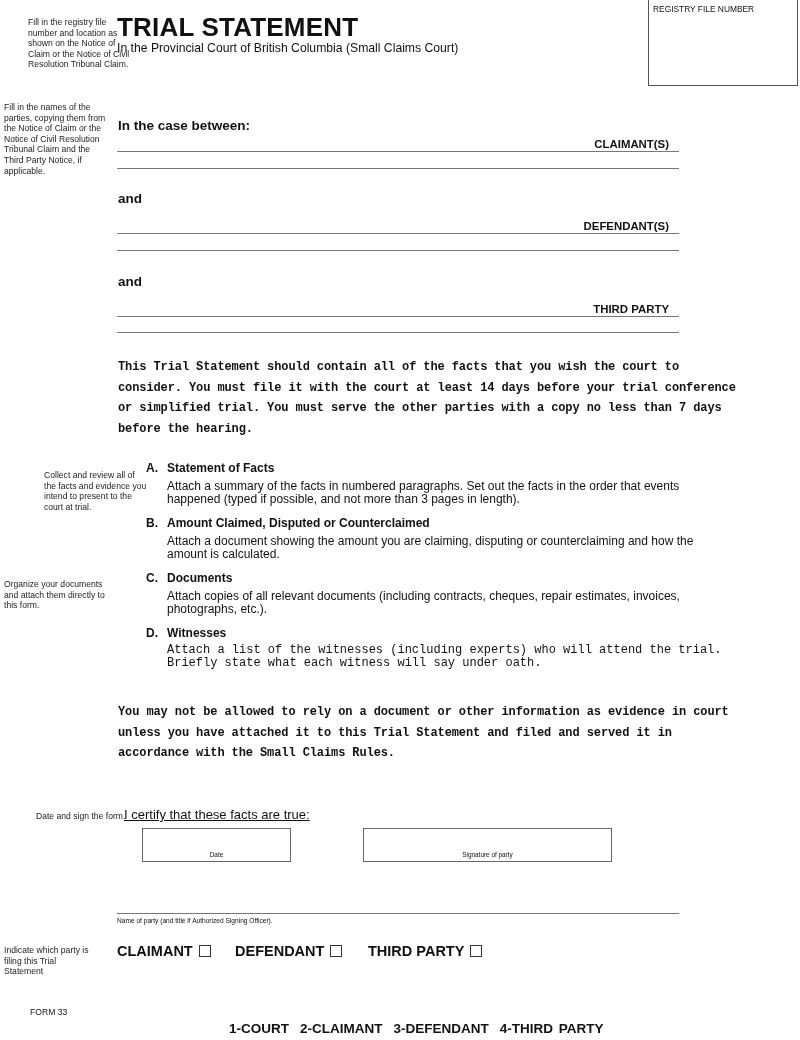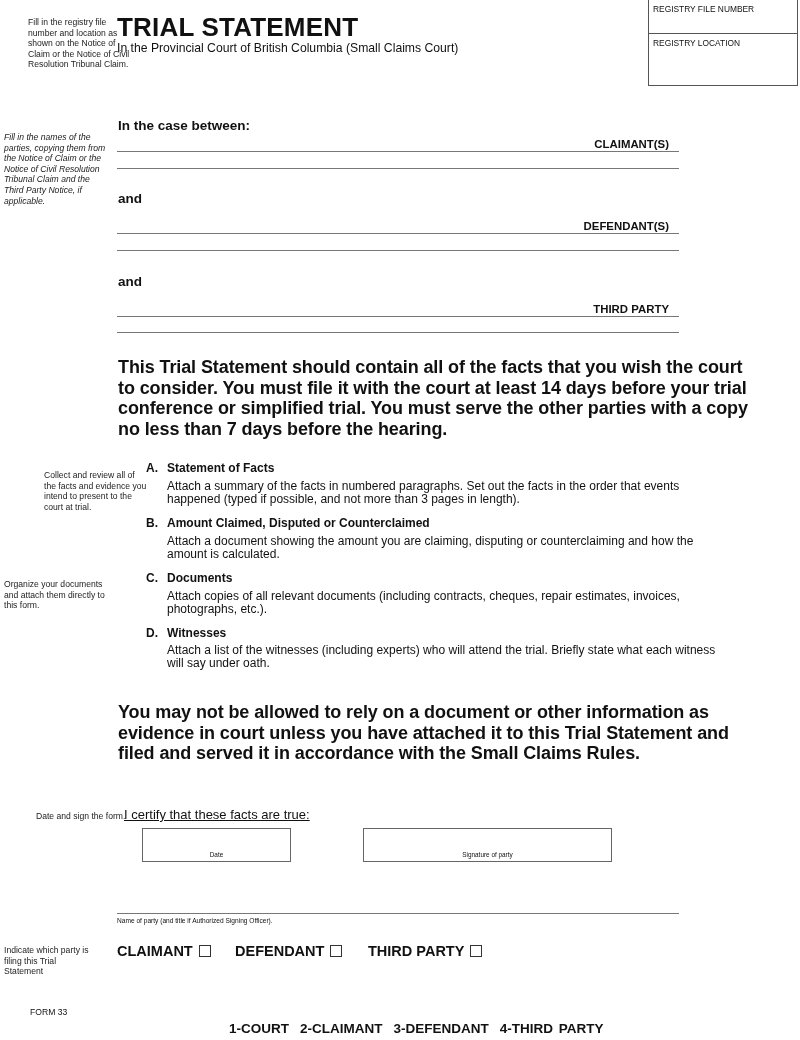--- a/index.html
+++ b/index.html
@@ -8,54 +8,51 @@
   .abs { position: absolute; }
   .side-note { position: absolute; left: 4px; width: 104px; font-size: 8.6px; line-height: 10.6px; color: #222; }
   .title { left: 117px; top: 13px; font-size: 26px; font-weight: bold; letter-spacing: 0.2px; line-height: 28px; }
   .subtitle { left: 117px; top: 41px; font-size: 12.2px; line-height: 14px; }
   .registry-box { left: 648px; top: 0px; width: 150px; height: 86px; border: 1px solid #555; border-top: none; box-sizing: border-box; }
   .registry-cell { height: 33px; box-sizing: border-box; font-size: 8.4px; padding: 4px 0 0 4px; }
   .registry-cell + .registry-cell { border-top: 1px solid #555; }
   .section-head { left: 118px; font-size: 13.5px; font-weight: bold; }
   .party-line { position: absolute; left: 117px; width: 562px; height: 0; border-top: 1.5px solid #777; }
   .party-label { position: absolute; right: 131px; font-size: 11.4px; font-weight: bold; }
-  .notice { left: 118px; width: 630px; font-size: 18px; font-weight: bold; line-height: 20.5px; letter-spacing: -0.1px; }
+  .notice { left: 118px; width: 630px; font-size: 12px; font-weight: bold; line-height: 20.5px; letter-spacing: -0.1px; font-family: Liberation Mono, monospace; }
   .item-letter { position: absolute; left: 146px; font-size: 12px; font-weight: bold; }
   .item-title { position: absolute; left: 167px; font-size: 12px; font-weight: bold; }
   .item-desc { position: absolute; left: 167px; width: 560px; font-size: 12px; line-height: 13px; }
   .certify { left: 124px; top: 807px; font-size: 13px; text-decoration: underline; }
   .sig-box { position: absolute; border: 1.5px solid #666; box-sizing: border-box; }
   .sig-caption { position: absolute; bottom: 3px; left: 0; right: 0; text-align: center; font-size: 6.4px; }
   .name-line { left: 117px; top: 913px; width: 562px; border-top: 1.5px solid #777; }
   .name-caption { left: 117px; top: 917px; font-size: 6.6px; }
   .filer { position: absolute; top: 943px; font-size: 14.5px; font-weight: bold; display: flex; align-items: center; }
   .checkbox { display: inline-block; width: 12px; height: 12px; border: 1.2px solid #333; margin-left: 6px; box-sizing: border-box; }
   .form-num { left: 30px; top: 1007px; font-size: 8.6px; }
   .copies { left: 229px; top: 1021px; font-size: 13.5px; font-weight: bold; word-spacing: 2px; }
   .copies span { margin-right: 11px; }
 </style>
 </head>
 <body>
 
 <div class="side-note" style="top:17px;margin-left:24px;">Fill in the registry file number and location as shown on the Notice of Claim or the Notice of Civil Resolution Tribunal Claim.</div>
-<div class="side-note" style="top:132px;font-style:italic;">Fill in the names of the parties, copying them from the Notice of Claim or the Notice of Civil Resolution Tribunal Claim and the Third Party Notice, if applicable.</div>
+<div class="side-note" style="top:102px;">Fill in the names of the parties, copying them from the Notice of Claim or the Notice of Civil Resolution Tribunal Claim and the Third Party Notice, if applicable.</div>
 <div class="side-note" style="top:470px;margin-left:40px;">Collect and review all of the facts and evidence you intend to present to the court at trial.</div>
 <div class="side-note" style="top:579px;">Organize your documents and attach them directly to this form.</div>
 <div class="side-note" style="top:811px;padding-left:32px;">Date and sign the form.</div>
 <div class="side-note" style="top:945px;width:90px;">Indicate which party is filing this Trial Statement</div>
 
 <div class="abs title">TRIAL STATEMENT</div>
 <div class="abs subtitle">In the Provincial Court of British Columbia (Small Claims Court)</div>
 
 <div class="abs registry-box">
   <div class="registry-cell">
     <span>REGISTRY FILE NUMBER</span>
-  </div>
-  <div class="registry-cell">
-    <span>REGISTRY LOCATION</span>
   </div>
 </div>
 
 <div class="abs section-head" style="top:118px;">In the case between:</div>
 
 <div class="party-label" style="top:138px;">CLAIMANT(S)</div>
 <div class="party-line" style="top:151px;"></div>
 <div class="party-line" style="top:168px;"></div>
 
 <div class="abs section-head" style="top:191px;">and</div>
@@ -77,21 +74,21 @@
 <div class="item-letter" style="top:516px;">B.</div>
 <div class="item-title" style="top:516px;">Amount Claimed, Disputed or Counterclaimed</div>
 <div class="item-desc" style="top:535px;">Attach a document showing the amount you are claiming, disputing or counterclaiming and how the amount is calculated.</div>
 
 <div class="item-letter" style="top:571px;">C.</div>
 <div class="item-title" style="top:571px;">Documents</div>
 <div class="item-desc" style="top:590px;">Attach copies of all relevant documents (including contracts, cheques, repair estimates, invoices, photographs, etc.).</div>
 
 <div class="item-letter" style="top:626px;">D.</div>
 <div class="item-title" style="top:626px;">Witnesses</div>
-<div class="item-desc" style="top:644px;">Attach a list of the witnesses (including experts) who will attend the trial.  Briefly state what each witness will say under oath.</div>
+<div class="item-desc" style="top:644px;font-family:Liberation Mono, monospace;">Attach a list of the witnesses (including experts) who will attend the trial.  Briefly state what each witness will say under oath.</div>
 
 <div class="abs notice" style="top:702px;">You may not be allowed to rely on a document or other information as evidence in court unless you have attached it to this Trial Statement and filed and served it in accordance with the Small Claims Rules.</div>
 
 <div class="abs certify">I certify that these facts are true:</div>
 
 <div class="sig-box" style="left:142px;top:828px;width:149px;height:34px;">
   <div class="sig-caption">Date</div>
 </div>
 <div class="sig-box" style="left:363px;top:828px;width:249px;height:34px;">
   <div class="sig-caption">Signature of party</div>

